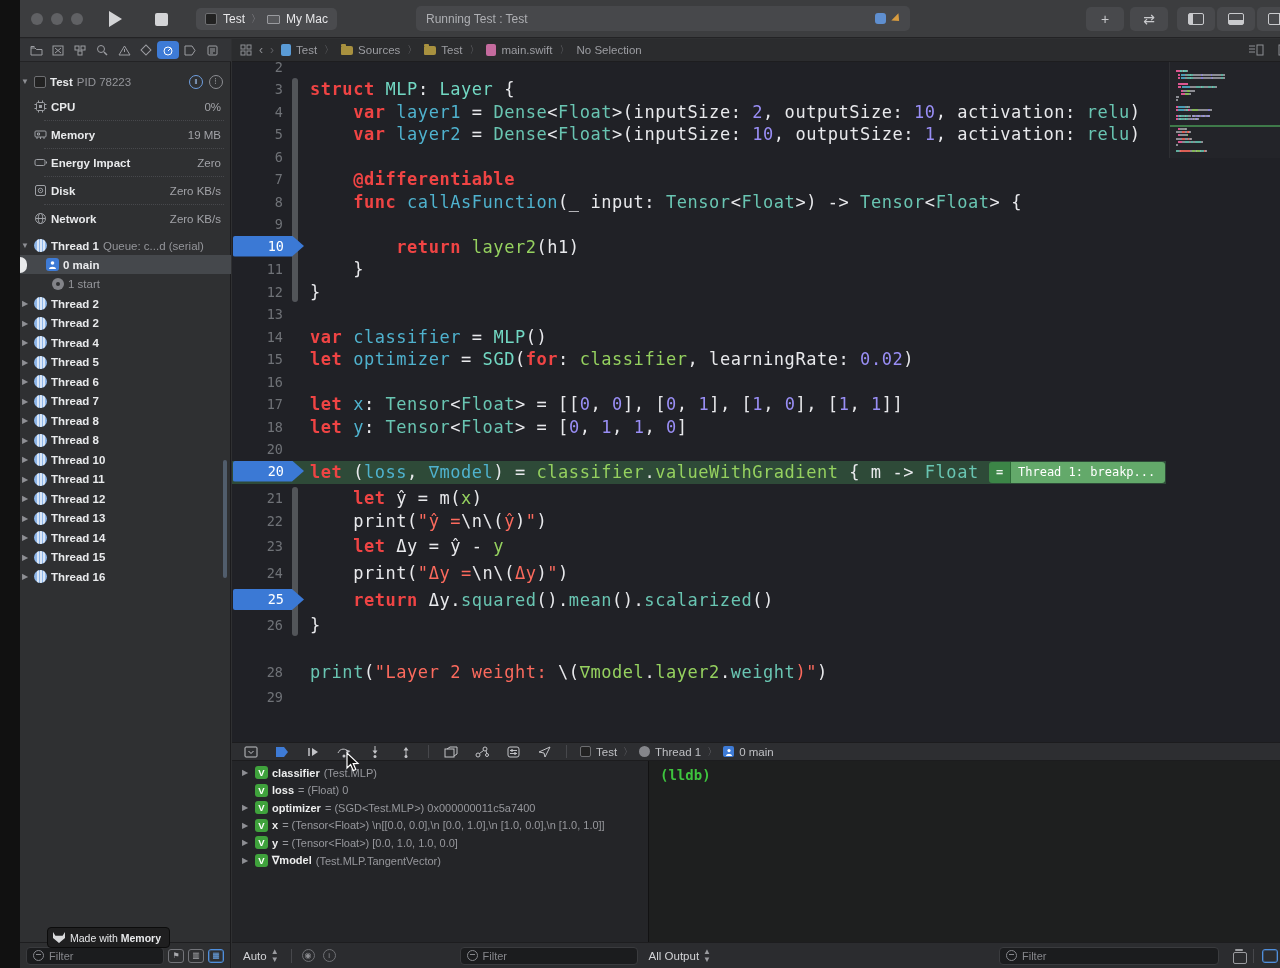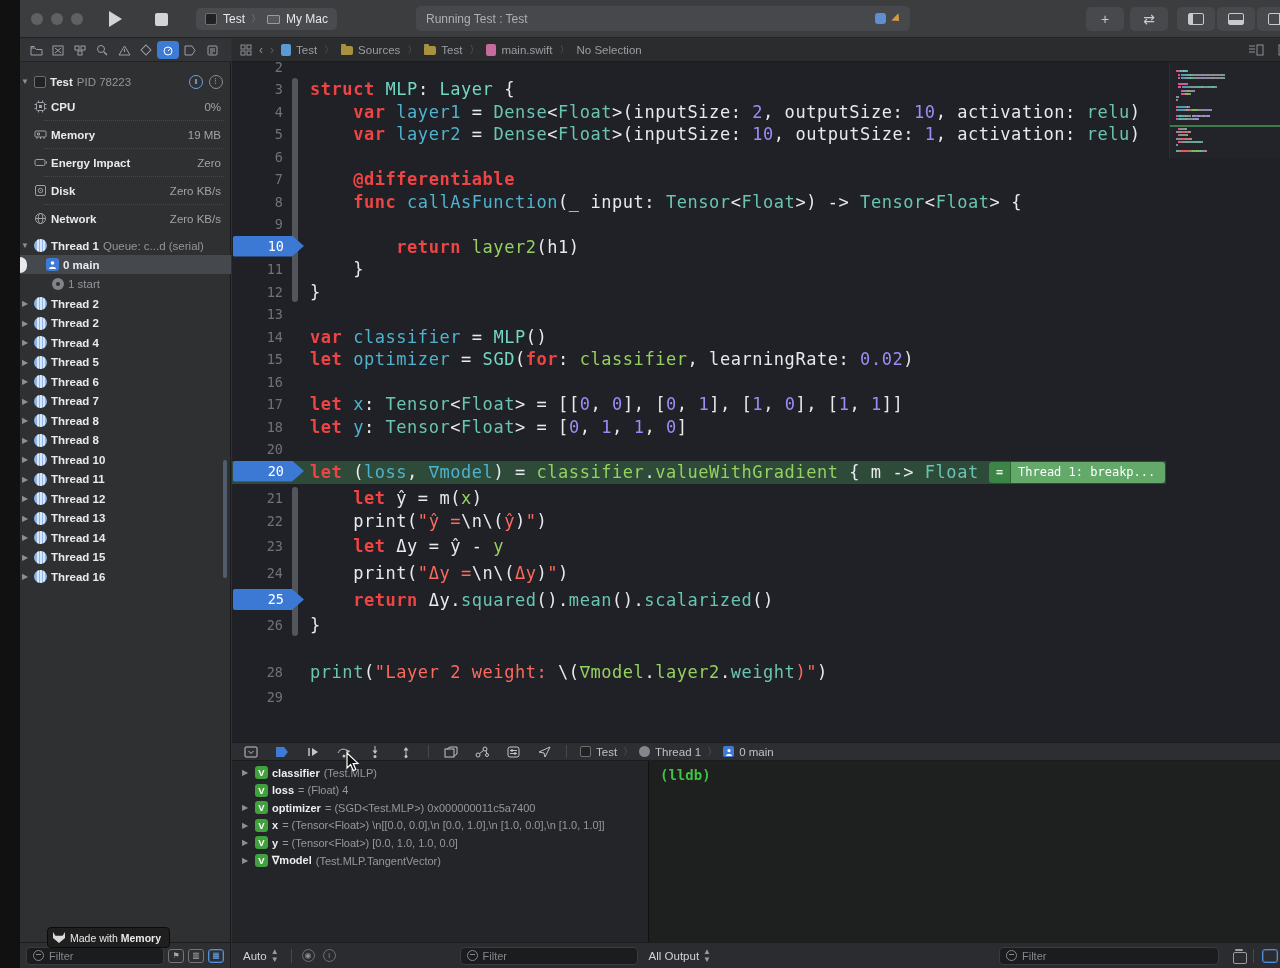--- a/index.html
+++ b/index.html
@@ -721,21 +721,21 @@
         <div class="vrow" style="top:3px">
       <span class="vdisc">▶</span>
       <span class="vbadge">V</span>
       <span class="vname">classifier</span>
       <span class="vdetail">(Test.MLP)</span>
         </div>
         <div class="vrow" style="top:20.6px">
       <span class="vdisc"></span>
       <span class="vbadge">V</span>
       <span class="vname">loss</span>
-      <span class="vdetail">= (Float) 4</span>
+      <span class="vdetail">= (Float) 0</span>
         </div>
         <div class="vrow" style="top:38.2px">
       <span class="vdisc">▶</span>
       <span class="vbadge">V</span>
       <span class="vname">optimizer</span>
       <span class="vdetail">= (SGD&lt;Test.MLP&gt;) 0x000000011c5a7400</span>
         </div>
         <div class="vrow" style="top:55.800000000000004px">
       <span class="vdisc">▶</span>
       <span class="vbadge">V</span>

